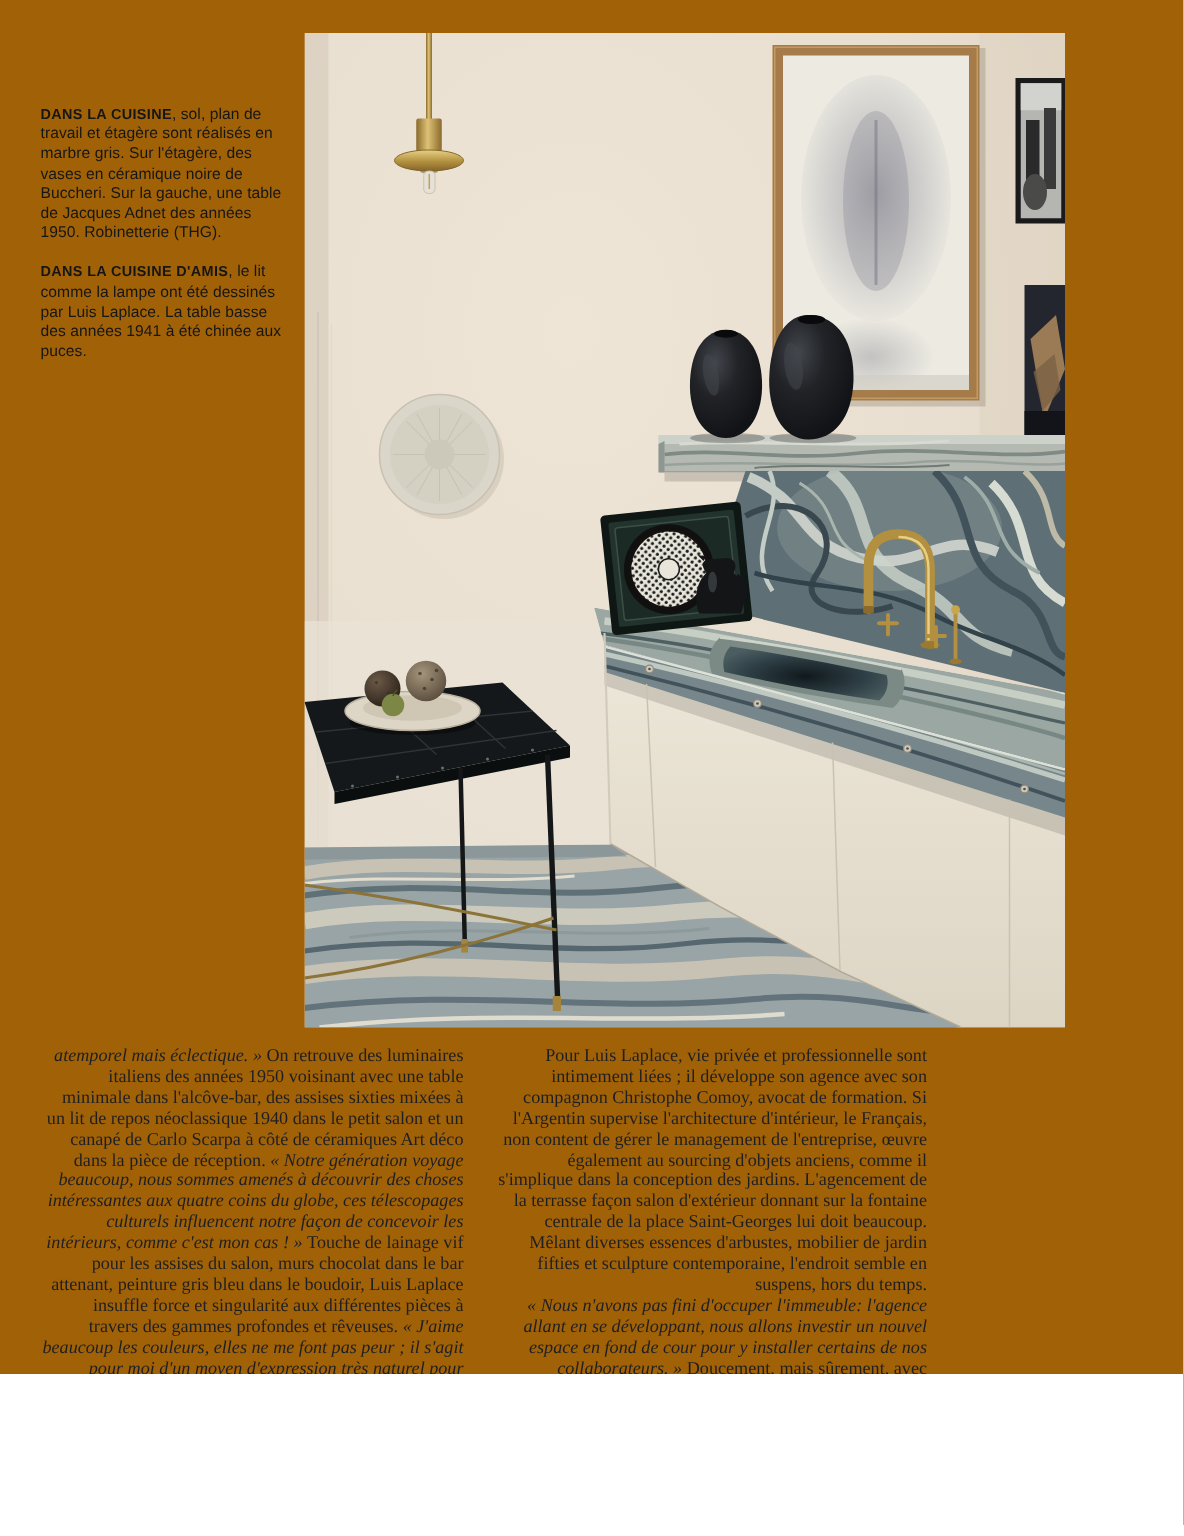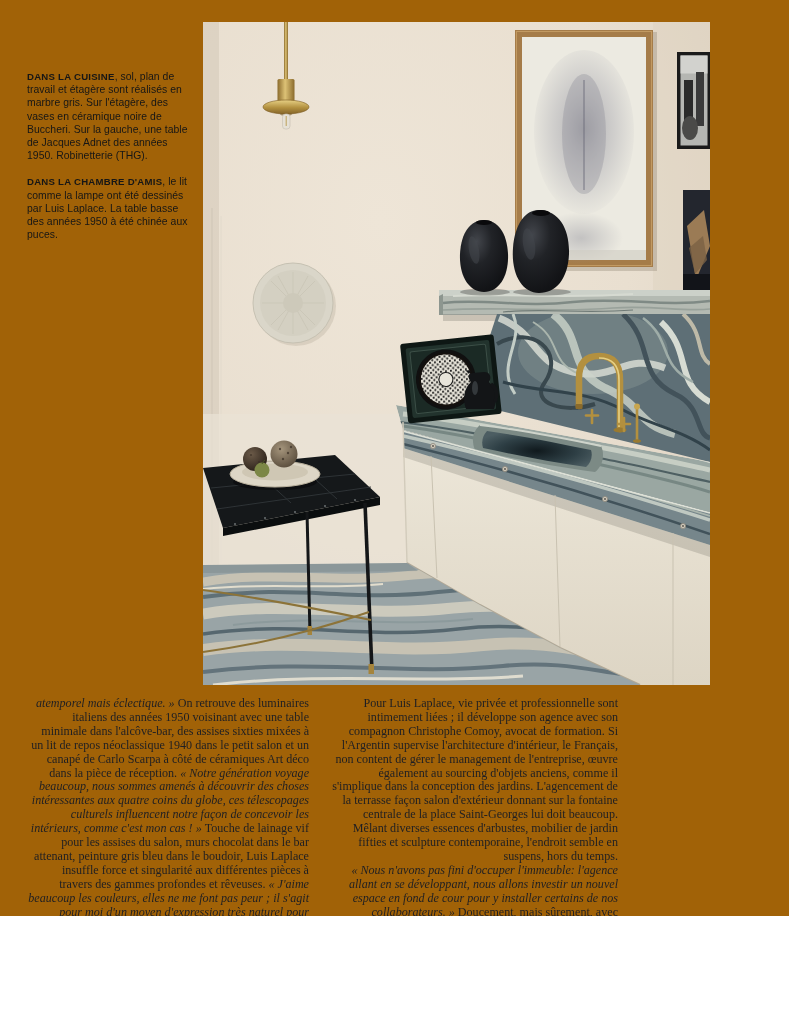--- a/index.html
+++ b/index.html
@@ -26,21 +26,21 @@
   .folio{position:absolute;left:100px;top:985px;width:75px;text-align:center;
          font-family:"Liberation Serif", serif;font-size:21px;letter-spacing:1.5px;color:#222;}
 </style>
 </head>
 <body>
 
 <div class="page">
 
   <aside class="captions">
     <p class="cap"><span class="cap-lead">DANS LA CUISINE</span><span>, sol, plan de travail et étagère sont réalisés en marbre gris. Sur l'étagère, des vases en céramique noire de Buccheri. Sur la gauche, une table de Jacques Adnet des années 1950. Robinetterie (THG).</span></p>
-    <p class="cap"><span class="cap-lead">DANS LA CHAMBRE D'AMIS</span><span>, le lit comme la lampe ont été dessinés par Luis Laplace. La table basse des années 1950 à été chinée aux puces.</span></p>
+    <p class="cap"><span class="cap-lead">DANS LA CUISINE D'AMIS</span><span>, le lit comme la lampe ont été dessinés par Luis Laplace. La table basse des années 1941 à été chinée aux puces.</span></p>
   </aside>
 
   <figure class="photo">
     <svg width="507" height="663" viewBox="0 0 507 663" xmlns="http://www.w3.org/2000/svg">
       <defs>
         <radialGradient id="wallGrad" cx="35%" cy="30%" r="90%">
           <stop offset="0%" stop-color="#eee5d7"></stop>
             <stop offset="55%" stop-color="#e9dfd0"></stop>
             <stop offset="100%" stop-color="#ded2c1"></stop>
         </radialGradient>

